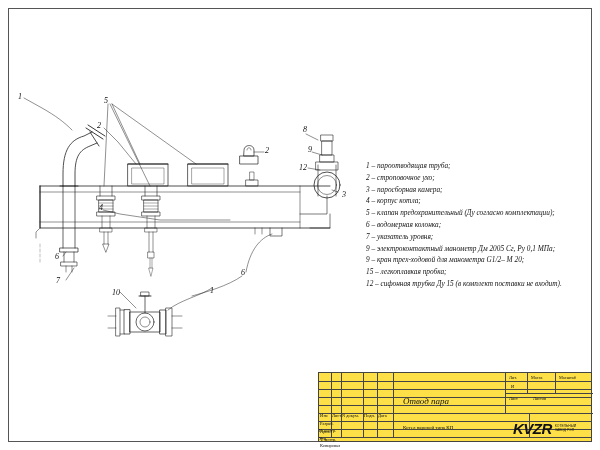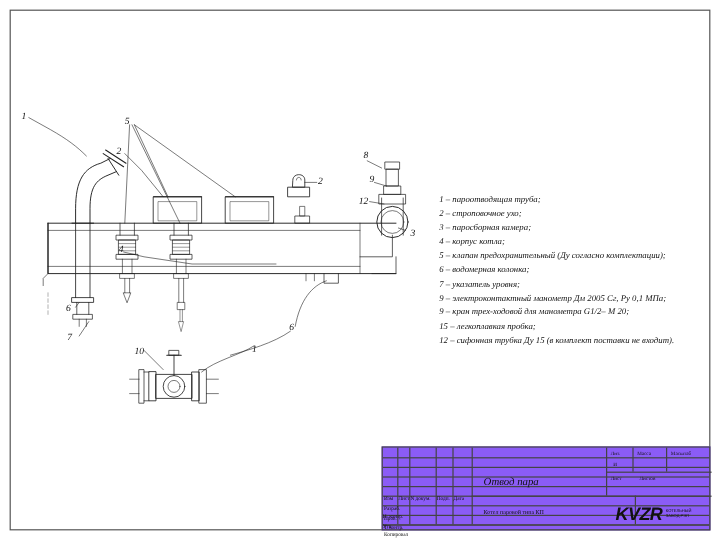--- a/index.html
+++ b/index.html
@@ -57,21 +57,21 @@
   
   .tblock {
     position: absolute;
     left: 318px;
     top: 372px;
     width: 274px;
     height: 70px;
     border: 1px solid #444;
     box-sizing: border-box;
     font-size: 4.6px;
-    background: #8b5cf6;
+    background: #fde047;
   }
   .tb-grid {
     position: absolute; left: 0; top: 0; width: 100%; height: 100%;
   }
   .tb-line { position: absolute; background: #444; }
   .tb-h { height: 1px; left: 0; width: 100%; }
   .tb-v { width: 1px; top: 0; height: 100%; }
   .tb-cell {
     position: absolute;
     font-size: 4.4px;

